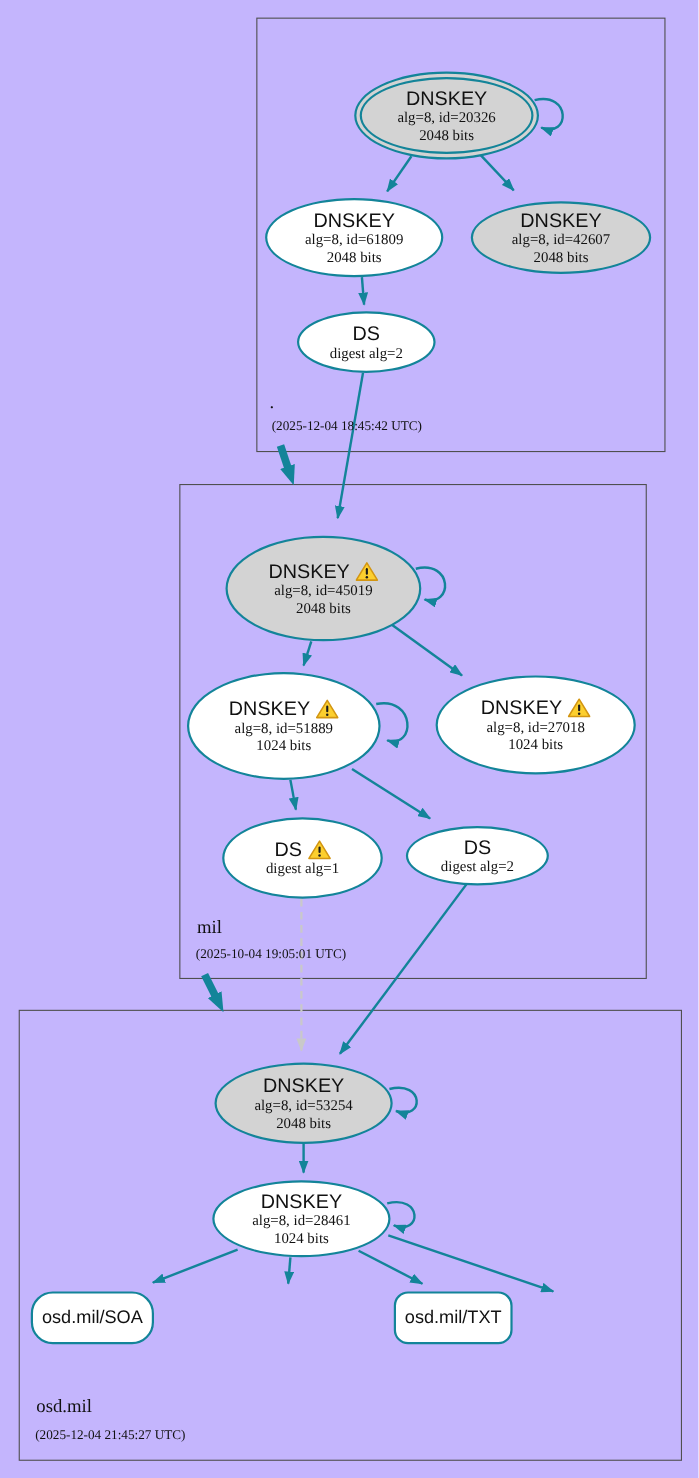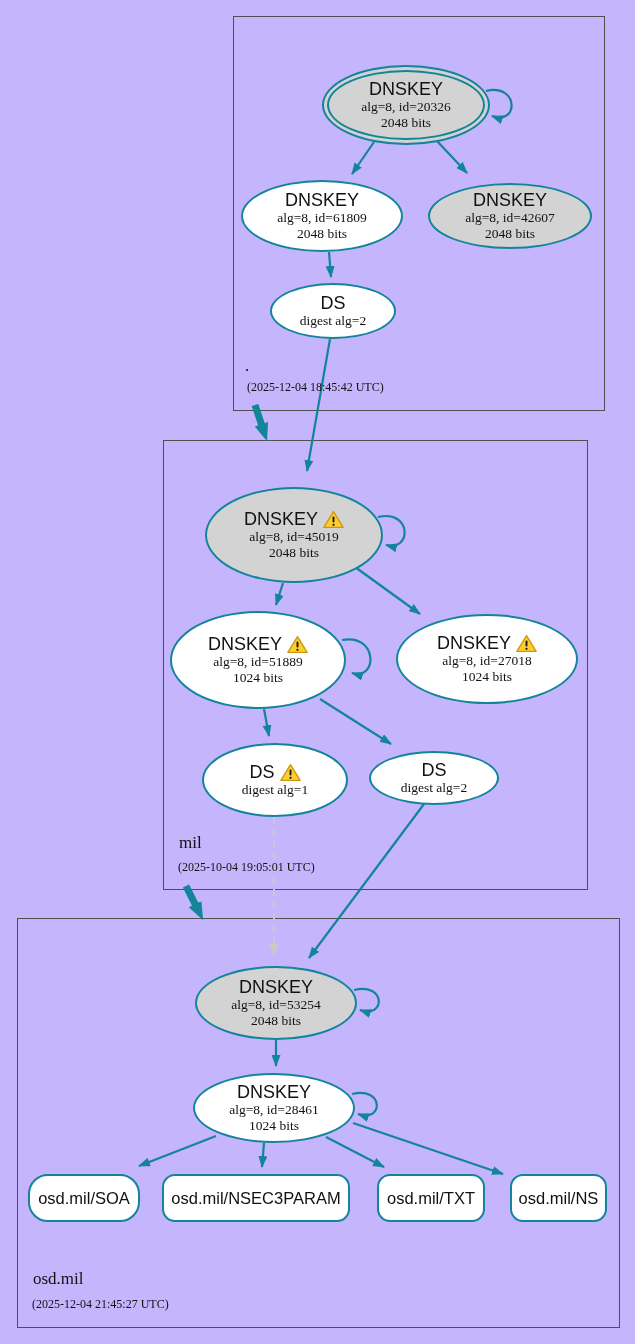--- a/index.html
+++ b/index.html
@@ -203,26 +203,20 @@
     <div class="node-title-row">
         <span class="node-title">DNSKEY</span>
       </div>
     <div class="node-detail">alg=8, id=28461</div>
     <div class="node-detail">1024 bits</div>
   </div>
 
   <div class="rrset" style="left:28px;top:1174px;width:112px;height:48px;border-radius:20px;">
     <span>osd.mil/SOA</span>
   </div>
-  <div class="rrset" style="left:162px;top:1174px;width:188px;height:48px;">
-    <span>osd.mil/NSEC3PARAM</span>
-  </div>
-  <div class="rrset" style="left:377px;top:1174px;width:108px;height:48px;">
+  <div class="rrset" style="left:358px;top:1174px;width:108px;height:48px;">
     <span>osd.mil/TXT</span>
-  </div>
-  <div class="rrset" style="left:510px;top:1174px;width:97px;height:48px;">
-    <span>osd.mil/NS</span>
   </div>
 
   <div class="zone-label" style="left:33px;top:1269px;">osd.mil</div>
   <div class="zone-ts" style="left:32px;top:1297px;">(2025-12-04 21:45:27 UTC)</div>
 
 </div>
 
 </body></html>

